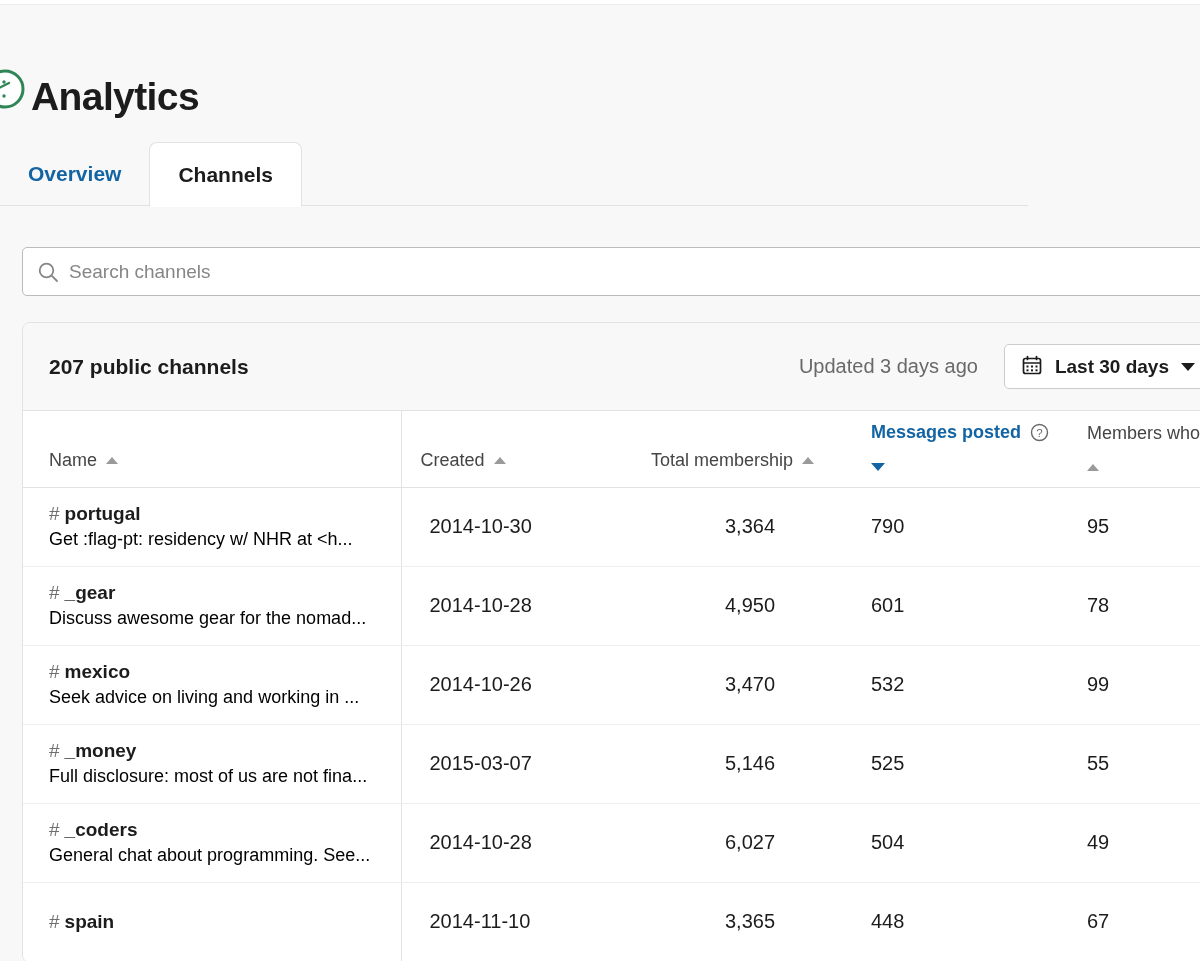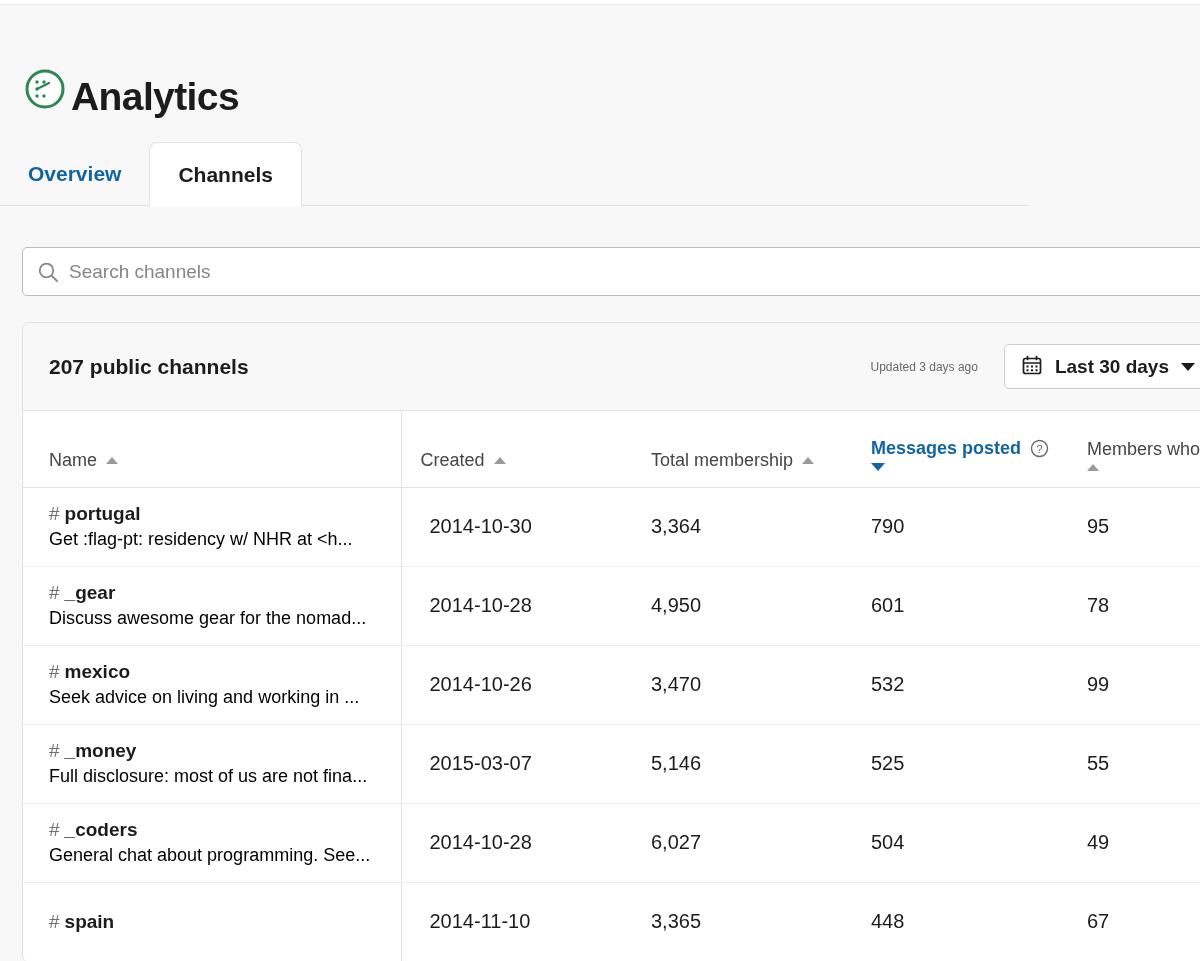--- a/index.html
+++ b/index.html
@@ -24,21 +24,21 @@
     position: absolute; top: 0; left: 0;
     width: 1200px; height: 5px;
     background: #ffffff;
     border-bottom: 1px solid #eceded;
   }
 
   
   .header {
     position: absolute; top: 62px; left: 0;
     width: 1124px; height: 70px;
-    display: flex; align-items: center; margin-left: 40px;
+    display: flex; align-items: center;
   }
   .logo-wrap {
     position: absolute; left: -16px; top: 6px;
     width: 42px; height: 42px;
   }
   .page-title {
     position: absolute; left: 31px; top: 0;
     font-size: 39px; line-height: 70px;
     font-weight: 700; color: #1d1c1d;
     letter-spacing: -0.6px;
@@ -113,21 +113,21 @@
     display: flex; align-items: center;
     padding: 0 24px 0 26px;
   }
   .card-title {
     font-size: 21px; font-weight: 700; color: #1d1c1d;
   }
   .card-header-right {
     margin-left: auto;
     display: flex; align-items: center; gap: 26px;
   }
-  .updated-text { font-size: 12px; color: #696969; }
+  .updated-text { font-size: 20px; color: #696969; }
   .date-btn {
     display: flex; align-items: center; gap: 12px;
     height: 45px; padding: 0 16px;
     background: #ffffff;
     border: 1px solid #cccccc;
     border-radius: 5px;
     cursor: pointer;
   }
   .date-btn-label { font-size: 19px; font-weight: 700; color: #1d1c1d; }
   .caret-down {
@@ -172,38 +172,38 @@
     border-left: 6px solid transparent;
     border-right: 6px solid transparent;
     border-bottom: 7px solid #9a9a9a;
   }
   .sort-desc {
     width: 0; height: 0;
     border-left: 7px solid transparent;
     border-right: 7px solid transparent;
     border-top: 8px solid #1264a3;
   }
-  .th-stack { display: flex; flex-direction: column; align-items: flex-start; gap: 4px; cursor: pointer; }
+  .th-stack { display: flex; flex-direction: column; align-items: flex-start; gap: 20px; cursor: pointer; }
   .th-row { display: flex; align-items: center; gap: 9px; }
   .help-icon { width: 19px; height: 19px; flex: 0 0 19px; cursor: pointer; }
 
   tbody td {
     height: 79px;
     border-bottom: 1px solid #eeeeee;
     vertical-align: middle;
     font-size: 20px; color: #1d1c1d;
     background: #ffffff;
   }
   tbody td.cell-name {
     padding-left: 26px;
     border-right: 1px solid #e2e2e2;
     vertical-align: middle;
   }
   tbody td.cell-created { padding-left: 28px; }
-  tbody td.cell-total   { padding-left: 26px; }
+  tbody td.cell-total   { padding-left: 26px; text-align: center; }
   tbody td.cell-msgs    { padding-left: 22px; }
   tbody td.cell-posted  { padding-left: 22px; }
 
   .ch-name {
     display: flex; align-items: baseline; gap: 5px;
     font-size: 19px; font-weight: 700; color: #1d1c1d;
     cursor: pointer;
   }
   .hash { color: #6f6f6f; font-weight: 400; font-size: 19px; }
   .ch-desc {

